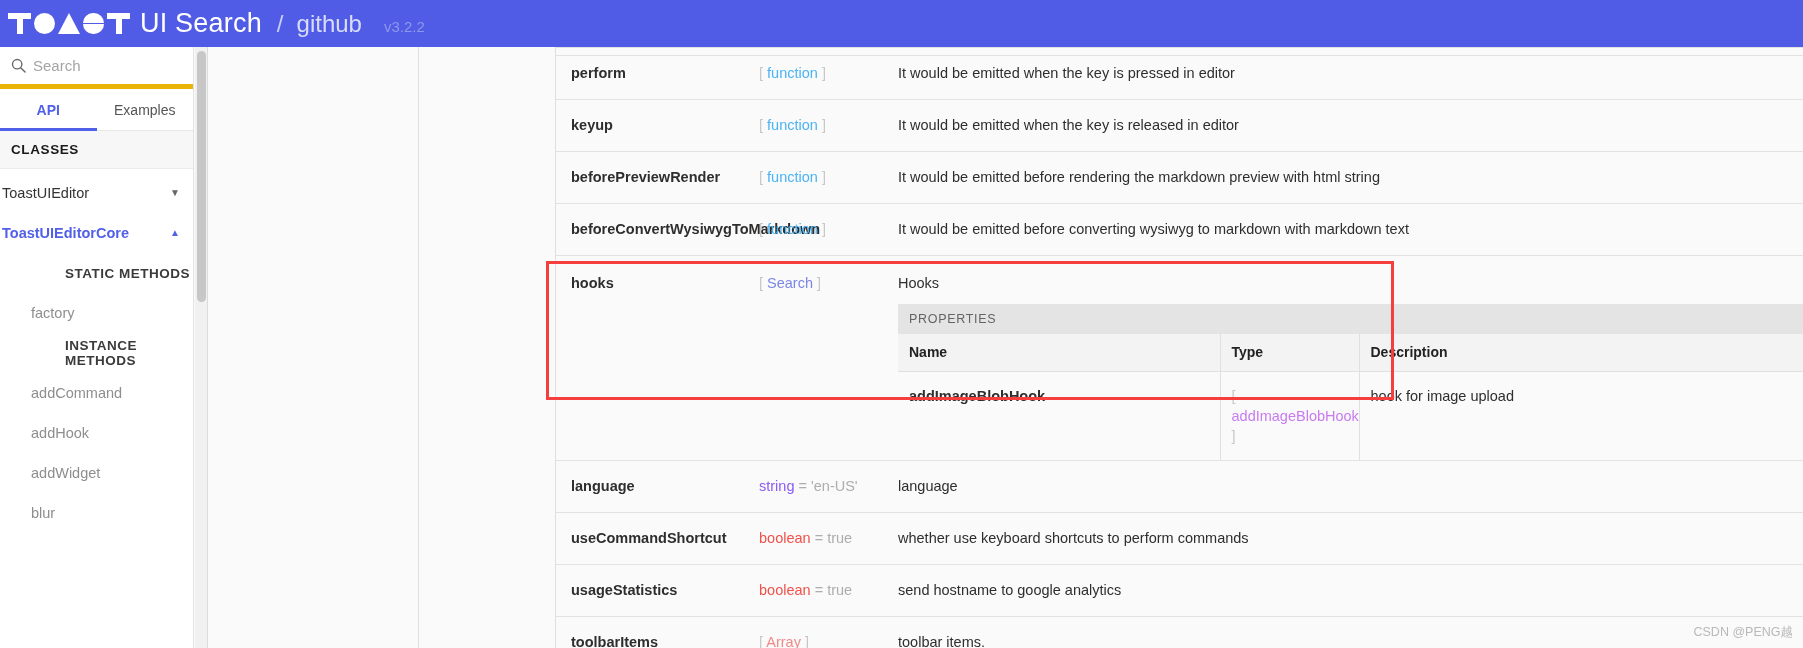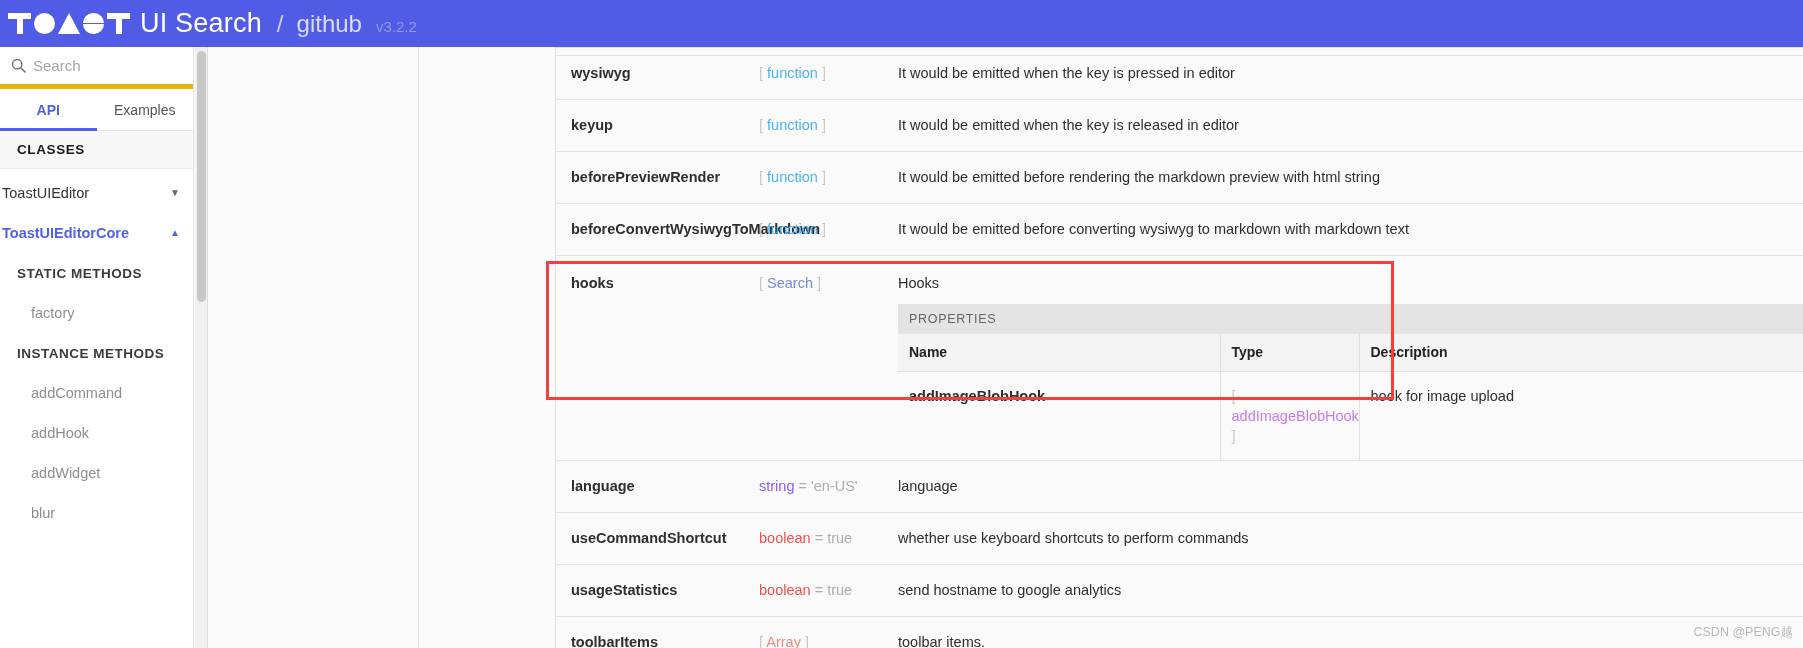--- a/index.html
+++ b/index.html
@@ -64,21 +64,21 @@
     font-weight: 300;
   }
   .hd-repo {
     color: #d9dcf8;
     font-size: 24px;
     font-weight: 400;
   }
   .hd-version {
     color: #8d97ea;
     font-size: 15px;
-    margin-left: 14px;
+    margin-left: 22px;
     margin-top: 6px;
   }
 
   
   .sidebar {
     position: absolute;
     top: 47px; left: 0;
     width: 194px;
     height: 601px;
     background: #ffffff;
@@ -154,20 +154,21 @@
   .nav-class.selected .caret { color: #5160e8; }
   .nav-subhead {
     height: 40px;
     display: flex;
     align-items: center;
     padding-left: 17px;
     font-size: 13.5px;
     font-weight: 700;
     letter-spacing: 0.5px;
     color: #3b3b3b;
+    margin-left: 48px;
   }
   .nav-item {
     height: 40px;
     display: flex;
     align-items: center;
     padding-left: 31px;
     font-size: 14.5px;
     color: #8e8e8e;
     cursor: pointer;
   }
@@ -345,21 +346,21 @@
       </span>
       <span class="search-placeholder">Search</span>
     </div>
 
     <div class="tabs">
       <div class="tab active">API</div>
       <div class="tab">Examples</div>
     </div>
 
     <div class="sec-head">
-      <span style="padding-left:16px">CLASSES</span>
+      <span style="padding-left:10px">CLASSES</span>
     </div>
 
     <div class="nav-list">
 
       <div class="nav-class">
         <span>ToastUIEditor</span>
         <span class="caret">▼</span>
       </div>
 
       <div class="nav-class selected">
@@ -385,21 +386,21 @@
   <div class="content">
 
     <div class="vline" style="left:209px;"></div>
     <div class="vline" style="left:346px;"></div>
     <div class="toprule"></div>
 
     <table class="apitable">
       <tbody>
 
         <tr>
-          <td class="c-name">wysiwyg</td>
+          <td class="c-name">perform</td>
           <td class="c-type">
             <span class="brk">[</span>
             <span class="type-tok-fn">function</span>
             <span class="brk">]</span>
           </td>
           <td class="c-desc">It would be emitted when the key is pressed in editor</td>
         </tr>
 
         <tr>
           <td class="c-name">keyup</td>

